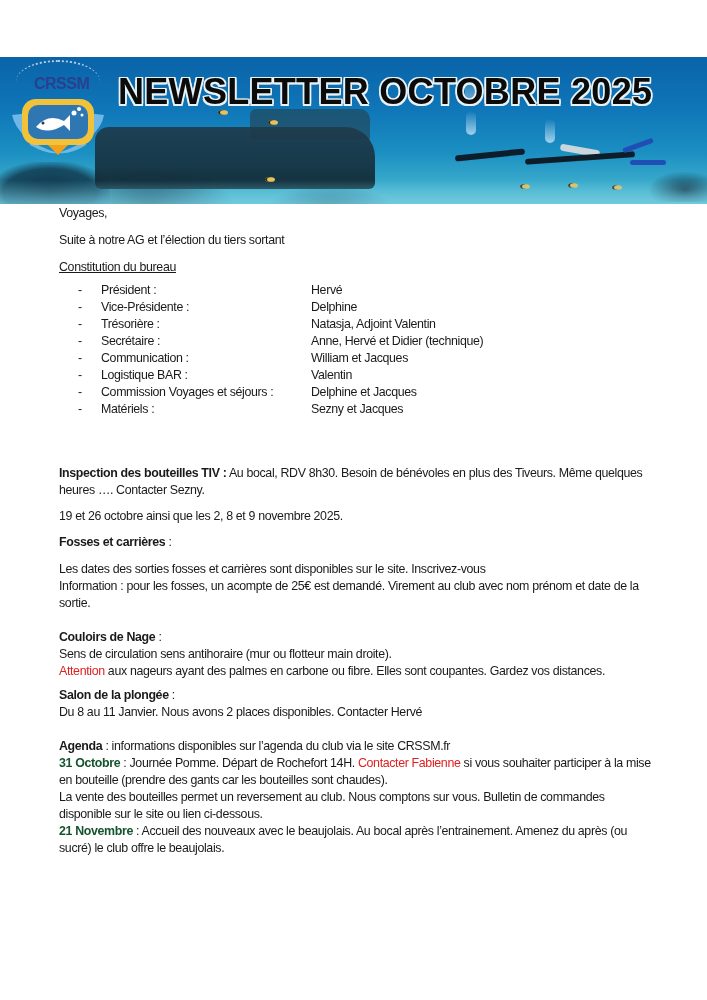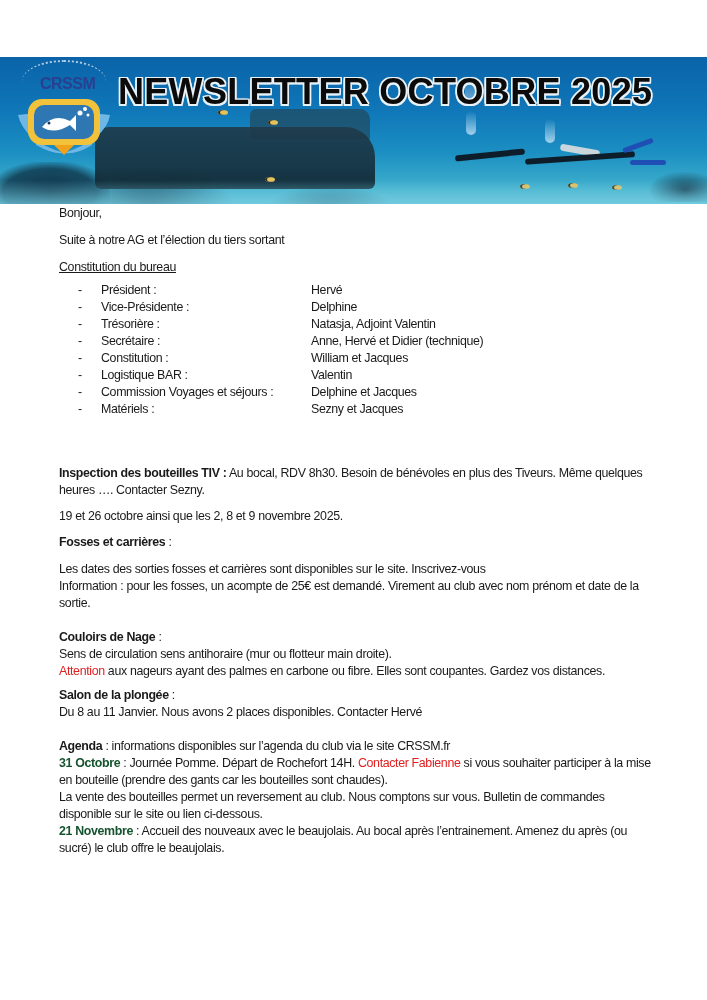--- a/index.html
+++ b/index.html
@@ -33,21 +33,21 @@
     .fish { position: absolute; width: 10px; height: 5px; border-radius: 50%;
       background: #e7c25a; box-shadow: 2px 0 0 #2a2a2a inset; }
 
     .title { position: absolute; left: 118px; top: 14px; margin: 0;
       font-family: "Liberation Sans", "DejaVu Sans", sans-serif; font-weight: 700;
       font-size: 36px; letter-spacing: 0.3px; color: #0b0b0b; white-space: nowrap;
       text-shadow: -1.5px -1.5px 0 #e8f2f7, 1.5px -1.5px 0 #e8f2f7, -1.5px 1.5px 0 #e8f2f7, 1.5px 1.5px 0 #e8f2f7,
                    0 -1.5px 0 #e8f2f7, 0 1.5px 0 #e8f2f7, -1.5px 0 0 #e8f2f7, 1.5px 0 0 #e8f2f7; }
 
     
-    .logo { position: absolute; left: 14px; top: 0px; width: 100px; height: 98px; }
+    .logo { position: absolute; left: 8px; top: 0px; width: 100px; height: 98px; }
     .logo-text { position: absolute; left: 26px; top: 18px; font-size: 16px; font-weight: 700;
       color: #2a3f8f; letter-spacing: -0.5px; font-family: "Liberation Sans", sans-serif; }
     .logo-ring { position: absolute; left: 8px; top: 3px; width: 84px; height: 40px;
       border-top: 2px dotted #dfe8f2; border-radius: 50% 50% 0 0; opacity: .8; }
 
     
     .content { position: absolute; left: 59px; top: 204px; width: 600px;
       font-size: 12.4px; line-height: 17px; letter-spacing: -0.35px; }
     .p { margin: 0; }
     .ul { text-decoration: underline; }
@@ -102,21 +102,21 @@
       <circle cx="71" cy="52" r="2" fill="#ffffff"></circle>
       <circle cx="74" cy="58" r="1.5" fill="#ffffff"></circle>
       <path d="M40 88 L60 88 L50 98 Z" fill="#f2a21a"></path>
     </svg>
   </div>
 
   <h1 class="title">NEWSLETTER OCTOBRE 2025</h1>
 </div>
 
 <div class="content">
-  <p class="p" style="margin-top:1px;">Bonjour,</p>
+  <p class="p" style="margin-top:1px;">Voyages,</p>
   <p class="p" style="margin-top:10px;">Suite à notre AG et l’élection du tiers sortant</p>
   <p class="p ul" style="margin-top:10px;">Constitution du bureau</p>
 
   <ul class="bureau">
     <li>
         <span class="dash">-</span>
         <span class="role">Président :</span>
         <span class="name">Hervé</span>
       </li>
     <li>
@@ -129,21 +129,21 @@
         <span class="role">Trésorière :</span>
         <span class="name">Natasja, Adjoint Valentin</span>
       </li>
     <li>
         <span class="dash">-</span>
         <span class="role">Secrétaire :</span>
         <span class="name">Anne, Hervé et Didier (technique)</span>
       </li>
     <li>
         <span class="dash">-</span>
-        <span class="role">Constitution :</span>
+        <span class="role">Communication :</span>
         <span class="name">William et Jacques</span>
       </li>
     <li>
         <span class="dash">-</span>
         <span class="role">Logistique BAR :</span>
         <span class="name">Valentin</span>
       </li>
     <li>
         <span class="dash">-</span>
         <span class="role">Commission Voyages et séjours :</span>

